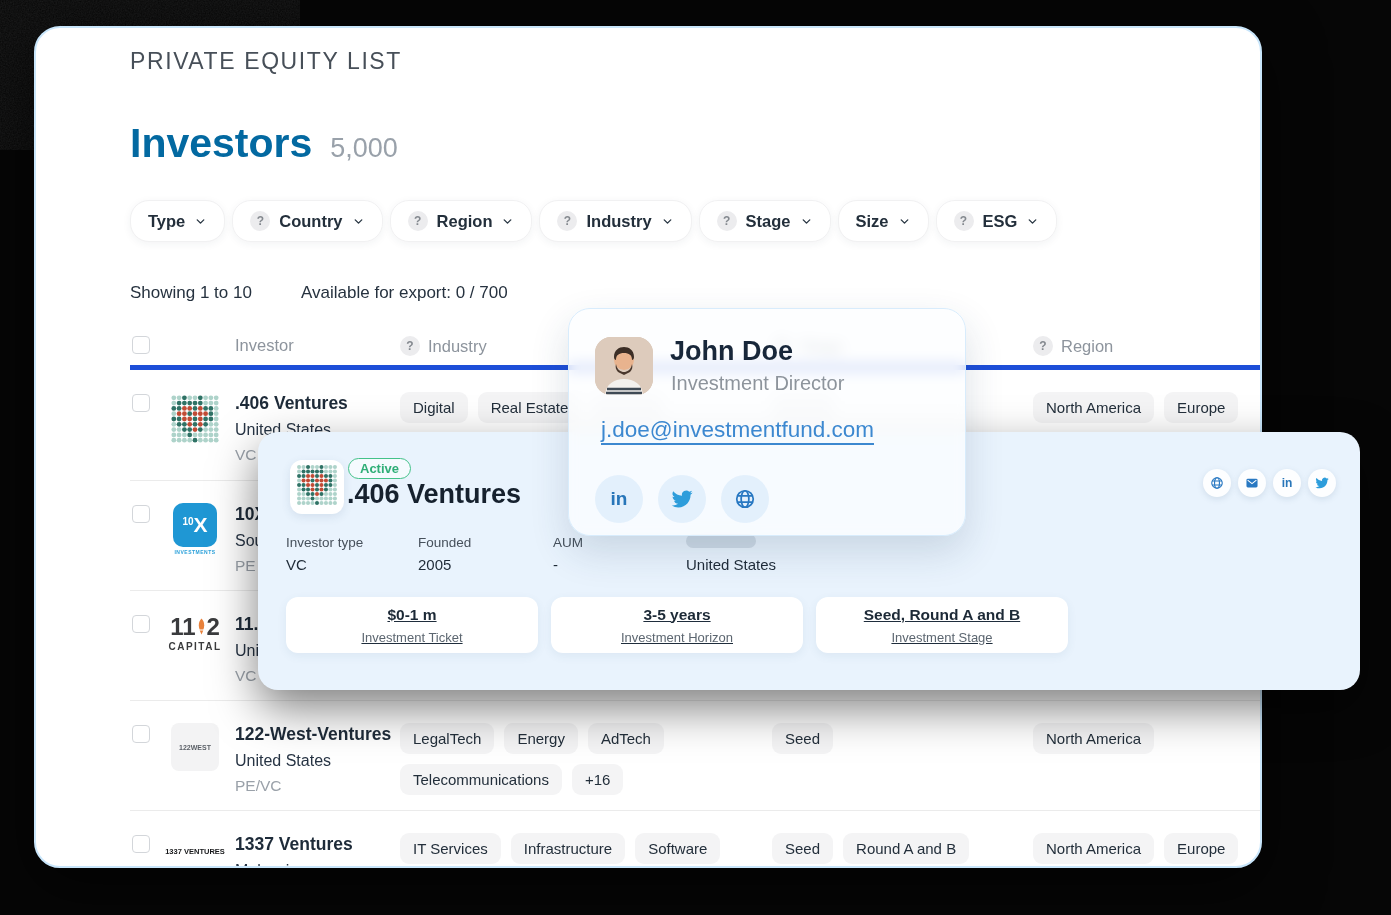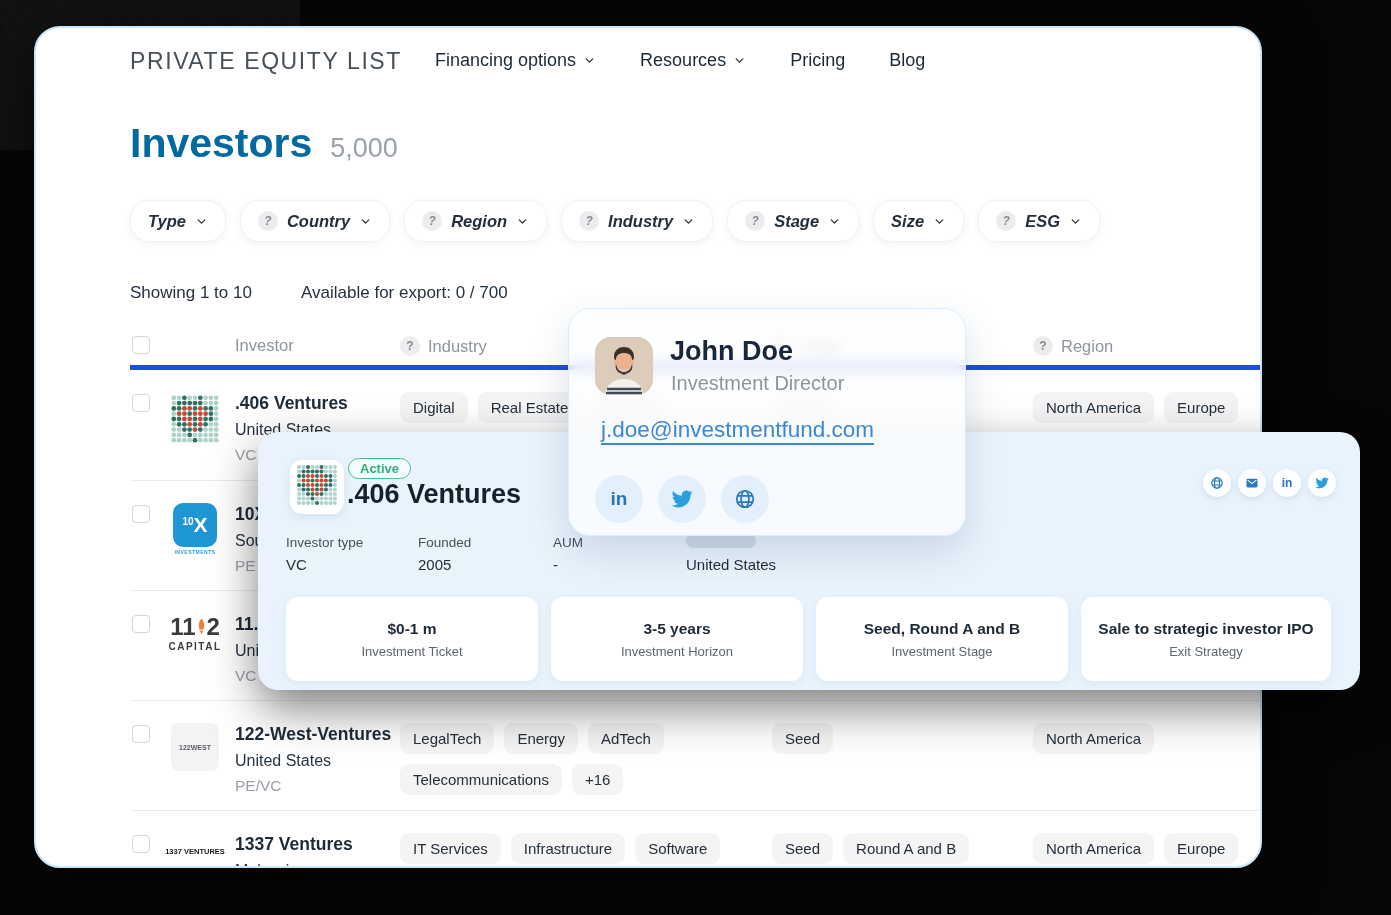--- a/index.html
+++ b/index.html
@@ -19,21 +19,21 @@
   .brand { position:absolute; left:94px; top:20px; font-size:23px; letter-spacing:1.6px;
     color:#474f58; font-weight:400; }
   .nav { position:absolute; left:399px; top:22px; display:flex; gap:44px; align-items:center; }
   .nav-item { display:flex; align-items:center; gap:7px; font-size:18px; font-weight:500; color:#1c2937; cursor:pointer; }
   .chev { display:inline-flex; color:#2b3845; }
   .title-row { position:absolute; left:94px; top:92px; display:flex; align-items:baseline; gap:18px; }
   .page-title { font-size:41px; font-weight:700; color:#0369a1; }
   .page-count { font-size:27px; color:#99a1aa; font-weight:400; }
 
   
-  .filters { position:absolute; left:94px; top:172px; display:flex; gap:14px;font-style:italic; }
+  .filters { position:absolute; left:94px; top:172px; display:flex; gap:7px; }
   .pill {
     display:flex; align-items:center; gap:9px; height:42px; padding:0 17px;
     background:#fff; border:1px solid #f1f1f2; border-radius:19px;
     box-shadow:0 2px 8px rgba(40,50,60,.06); font-size:16.5px; font-weight:600; color:#232f3b; cursor:pointer;
   }
   .help-badge {
     width:20px; height:20px; border-radius:50%; background:#ececee; color:#84898f;
     font-size:12px; font-weight:700; display:inline-flex; align-items:center; justify-content:center; flex:0 0 auto;
   }
   .meta-showing { position:absolute; left:94px; top:255px; font-size:17px; color:#26323f; }
@@ -87,22 +87,22 @@
   .inv-icons { position:absolute; left:945px; top:37px; display:flex; gap:7px; }
   .chip-sm { width:28px; height:28px; border-radius:50%; background:#fdfeff; display:flex; align-items:center;
     justify-content:center; box-shadow:0 2px 6px rgba(70,100,130,.15); cursor:pointer; }
   .chip-sm svg { width:14px; height:14px; }
   .chip-sm .li-in { font-size:12px; font-weight:800; color:#2876b9; }
   .inv-fields { position:absolute; left:0; top:100px; width:100%; height:48px; }
   .f-label { position:absolute; top:3px; font-size:13.5px; color:#46505b; }
   .f-value { position:absolute; top:24px; font-size:15px; font-weight:500; color:#1e2a37; }
   .f-blob { position:absolute; top:2px; height:14px; border-radius:7px; background:rgba(160,175,190,.35); }
   .inv-stats { position:absolute; left:28px; top:165px; display:flex; gap:13px; }
-  .stat-box { height:84px; background:#fff; border-radius:12px; box-shadow:0 3px 10px rgba(70,100,130,.08);
-    display:flex; flex-direction:column; align-items:center; justify-content:center; gap:6px; }
+  .stat-box { height:56px; background:#fff; border-radius:12px; box-shadow:0 3px 10px rgba(70,100,130,.08);
+    display:flex; flex-direction:column; align-items:center; justify-content:center; gap:6px;text-decoration:underline; }
   .stat-value { font-size:15.5px; font-weight:700; color:#1c2936; }
   .stat-label { font-size:13px; color:#5c6670; }
 
   
   .contact-card {
     position:absolute; left:568px; top:308px; width:398px; height:228px; z-index:30;
     background:rgba(252,254,255,.74); -webkit-backdrop-filter:blur(7px); backdrop-filter:blur(7px);
     border:1.5px solid #d8ecfc; border-radius:22px; box-shadow:0 16px 38px rgba(30,60,95,.16);
   }
   .avatar { position:absolute; left:26px; top:28px; width:58px; height:58px; border-radius:16px;
@@ -124,44 +124,20 @@
 <svg class="noise">
   <filter id="grain">
       <feTurbulence type="fractalNoise" baseFrequency="0.75" numOctaves="2" stitchTiles="stitch"></feTurbulence>
   <feColorMatrix type="matrix" values="0 0 0 0 0.75  0 0 0 0 0.78  0 0 0 0 0.8  0 0 0 0.5 0"></feColorMatrix>
     </filter>
   <rect width="100%" height="100%" filter="url(#grain)" opacity="0.22"></rect>
 </svg>
 
 <div class="page">
   <div class="brand">PRIVATE EQUITY LIST</div>
-  <nav class="nav">
-      <div class="nav-item">
-        <span>Financing options</span>
-        <span class="chev">
-          <svg width="13" height="13" viewBox="0 0 24 24" fill="none" stroke="currentColor" stroke-width="2.6" stroke-linecap="round" stroke-linejoin="round">
-            <path d="M6 9l6 6 6-6"></path>
-          </svg>
-        </span>
-      </div>
-      <div class="nav-item">
-        <span>Resources</span>
-        <span class="chev">
-          <svg width="13" height="13" viewBox="0 0 24 24" fill="none" stroke="currentColor" stroke-width="2.6" stroke-linecap="round" stroke-linejoin="round">
-            <path d="M6 9l6 6 6-6"></path>
-          </svg>
-        </span>
-      </div>
-      <div class="nav-item">
-        <span>Pricing</span>
-      </div>
-      <div class="nav-item">
-        <span>Blog</span>
-      </div>
-    </nav>
 
   <div class="title-row">
     <span class="page-title">Investors</span>
     <span class="page-count">5,000</span>
   </div>
 
   <div class="filters">
       <div class="pill">
         <span>Type</span>
         <span class="chev">
@@ -581,24 +557,20 @@
         <div class="stat-label">Investment Ticket</div>
       </div>
       <div class="stat-box" style="width: 252px;">
         <div class="stat-value">3-5 years</div>
         <div class="stat-label">Investment Horizon</div>
       </div>
       <div class="stat-box" style="width: 252px;">
         <div class="stat-value">Seed, Round A and B</div>
         <div class="stat-label">Investment Stage</div>
       </div>
-      <div class="stat-box" style="width: 250px;">
-        <div class="stat-value">Sale to strategic investor IPO</div>
-        <div class="stat-label">Exit Strategy</div>
-      </div>
     </div>
 </div>
 
 <div class="contact-card">
   <div class="avatar">
     <svg width="58" height="58" viewBox="0 0 58 58">
       <rect width="58" height="58" fill="#ddcbbc"></rect>
       <circle cx="29" cy="23" r="10" fill="#e8b38e"></circle>
       <path d="M19 20c0-7 5-10 10-10s10 3 10 10c0 2-1 3-2 3 0-5-3-7-8-7s-8 2-8 7c-1 0-2-1-2-3z" fill="#3c2e26"></path>
       <path d="M21 27c1 6 5 8 8 8s7-2 8-8c1 3 0 6-2 8l-6 3-6-3c-2-2-3-5-2-8z" fill="#4a382d"></path>

